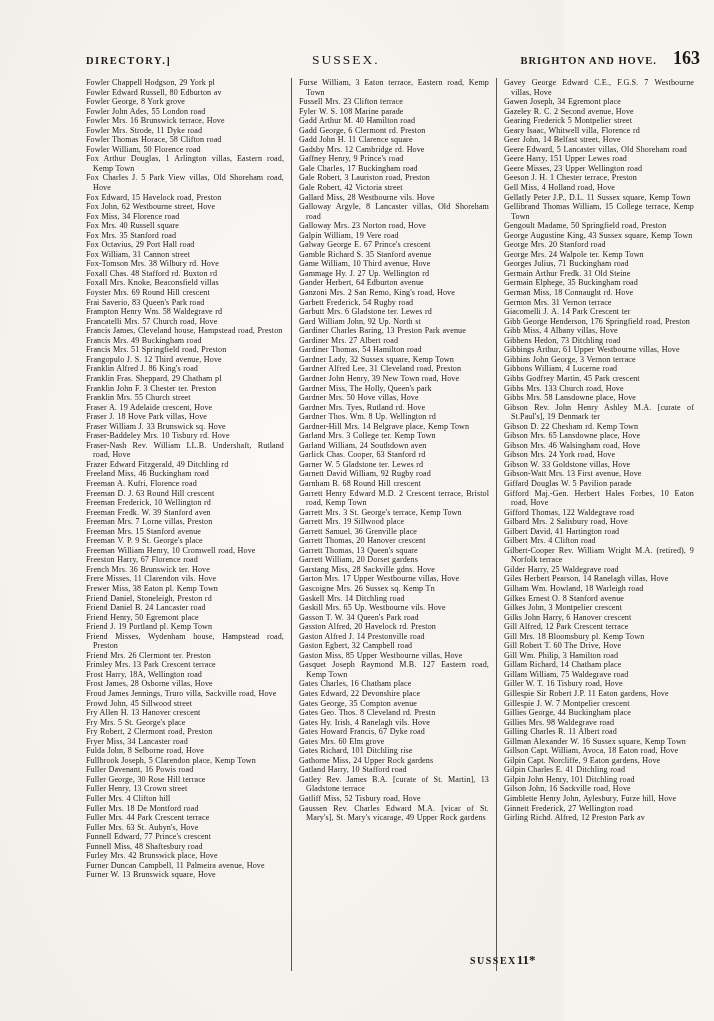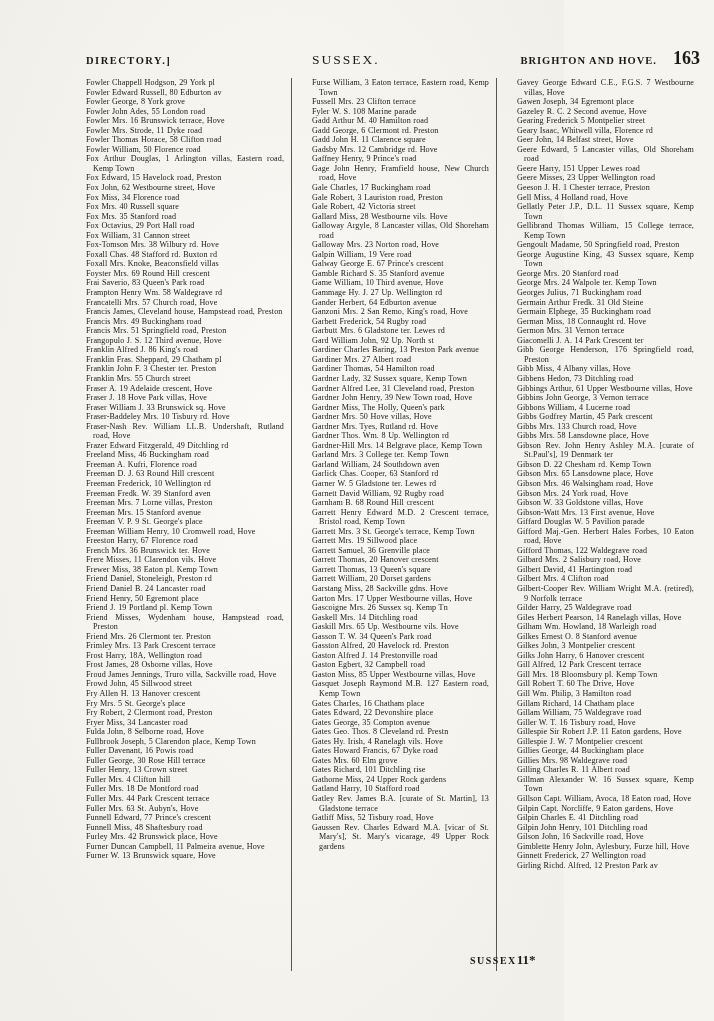--- a/index.html
+++ b/index.html
@@ -54,21 +54,21 @@
     overflow: hidden;
   }
   .col {
     width: 205px;
     height: 100%;
     overflow: hidden;
     padding-right: 7px;
   }
   .col + .col {
     border-left: 1px solid #5a5550;
-    padding-left: 20px;
+    padding-left: 7px;
   }
   p.entry {
     font-size: 8.1px;
     line-height: 9.55px;
     text-align: justify;
     text-indent: -7px;
     padding-left: 7px;
     letter-spacing: 0.1px;
     word-spacing: 0.4px;
   }
@@ -107,20 +107,21 @@
     <div class="col">
         <p class="entry">Fowler Chappell Hodgson, 29 York pl</p>
         <p class="entry">Fowler Edward Russell, 80 Edburton av</p>
         <p class="entry">Fowler George, 8 York grove</p>
         <p class="entry">Fowler John Ades, 55 London road</p>
         <p class="entry">Fowler Mrs. 16 Brunswick terrace, Hove</p>
         <p class="entry">Fowler Mrs. Strode, 11 Dyke road</p>
         <p class="entry">Fowler Thomas Horace, 58 Clifton road</p>
         <p class="entry">Fowler William, 50 Florence road</p>
         <p class="entry">Fox Arthur Douglas, 1 Arlington villas, Eastern road, Kemp Town</p>
+        <p class="entry">Fox Charles J. 5 Park View villas, Old Shoreham road, Hove</p>
         <p class="entry">Fox Edward, 15 Havelock road, Preston</p>
         <p class="entry">Fox John, 62 Westbourne street, Hove</p>
         <p class="entry">Fox Miss, 34 Florence road</p>
         <p class="entry">Fox Mrs. 40 Russell square</p>
         <p class="entry">Fox Mrs. 35 Stanford road</p>
         <p class="entry">Fox Octavius, 29 Port Hall road</p>
         <p class="entry">Fox William, 31 Cannon street</p>
         <p class="entry">Fox-Tomson Mrs. 38 Wilbury rd. Hove</p>
         <p class="entry">Foxall Chas. 48 Stafford rd. Buxton rd</p>
         <p class="entry">Foxall Mrs. Knoke, Beaconsfield villas</p>
@@ -187,21 +188,20 @@
       </div>
     <div class="col">
         <p class="entry">Furse William, 3 Eaton terrace, Eastern road, Kemp Town</p>
         <p class="entry">Fussell Mrs. 23 Clifton terrace</p>
         <p class="entry">Fyler W. S. 108 Marine parade</p>
         <p class="entry">Gadd Arthur M. 40 Hamilton road</p>
         <p class="entry">Gadd George, 6 Clermont rd. Preston</p>
         <p class="entry">Gadd John H. 11 Clarence square</p>
         <p class="entry">Gadsby Mrs. 12 Cambridge rd. Hove</p>
         <p class="entry">Gaffney Henry, 9 Prince's road</p>
-        <p class="entry">Gage John Henry, Framfield house, New Church road, Hove</p>
         <p class="entry">Gale Charles, 17 Buckingham road</p>
         <p class="entry">Gale Robert, 3 Lauriston road, Preston</p>
         <p class="entry">Gale Robert, 42 Victoria street</p>
         <p class="entry">Gallard Miss, 28 Westbourne vils. Hove</p>
         <p class="entry">Galloway Argyle, 8 Lancaster villas, Old Shoreham road</p>
         <p class="entry">Galloway Mrs. 23 Norton road, Hove</p>
         <p class="entry">Galpin William, 19 Vere road</p>
         <p class="entry">Galway George E. 67 Prince's crescent</p>
         <p class="entry">Gamble Richard S. 35 Stanford avenue</p>
         <p class="entry">Game William, 10 Third avenue, Hove</p>

